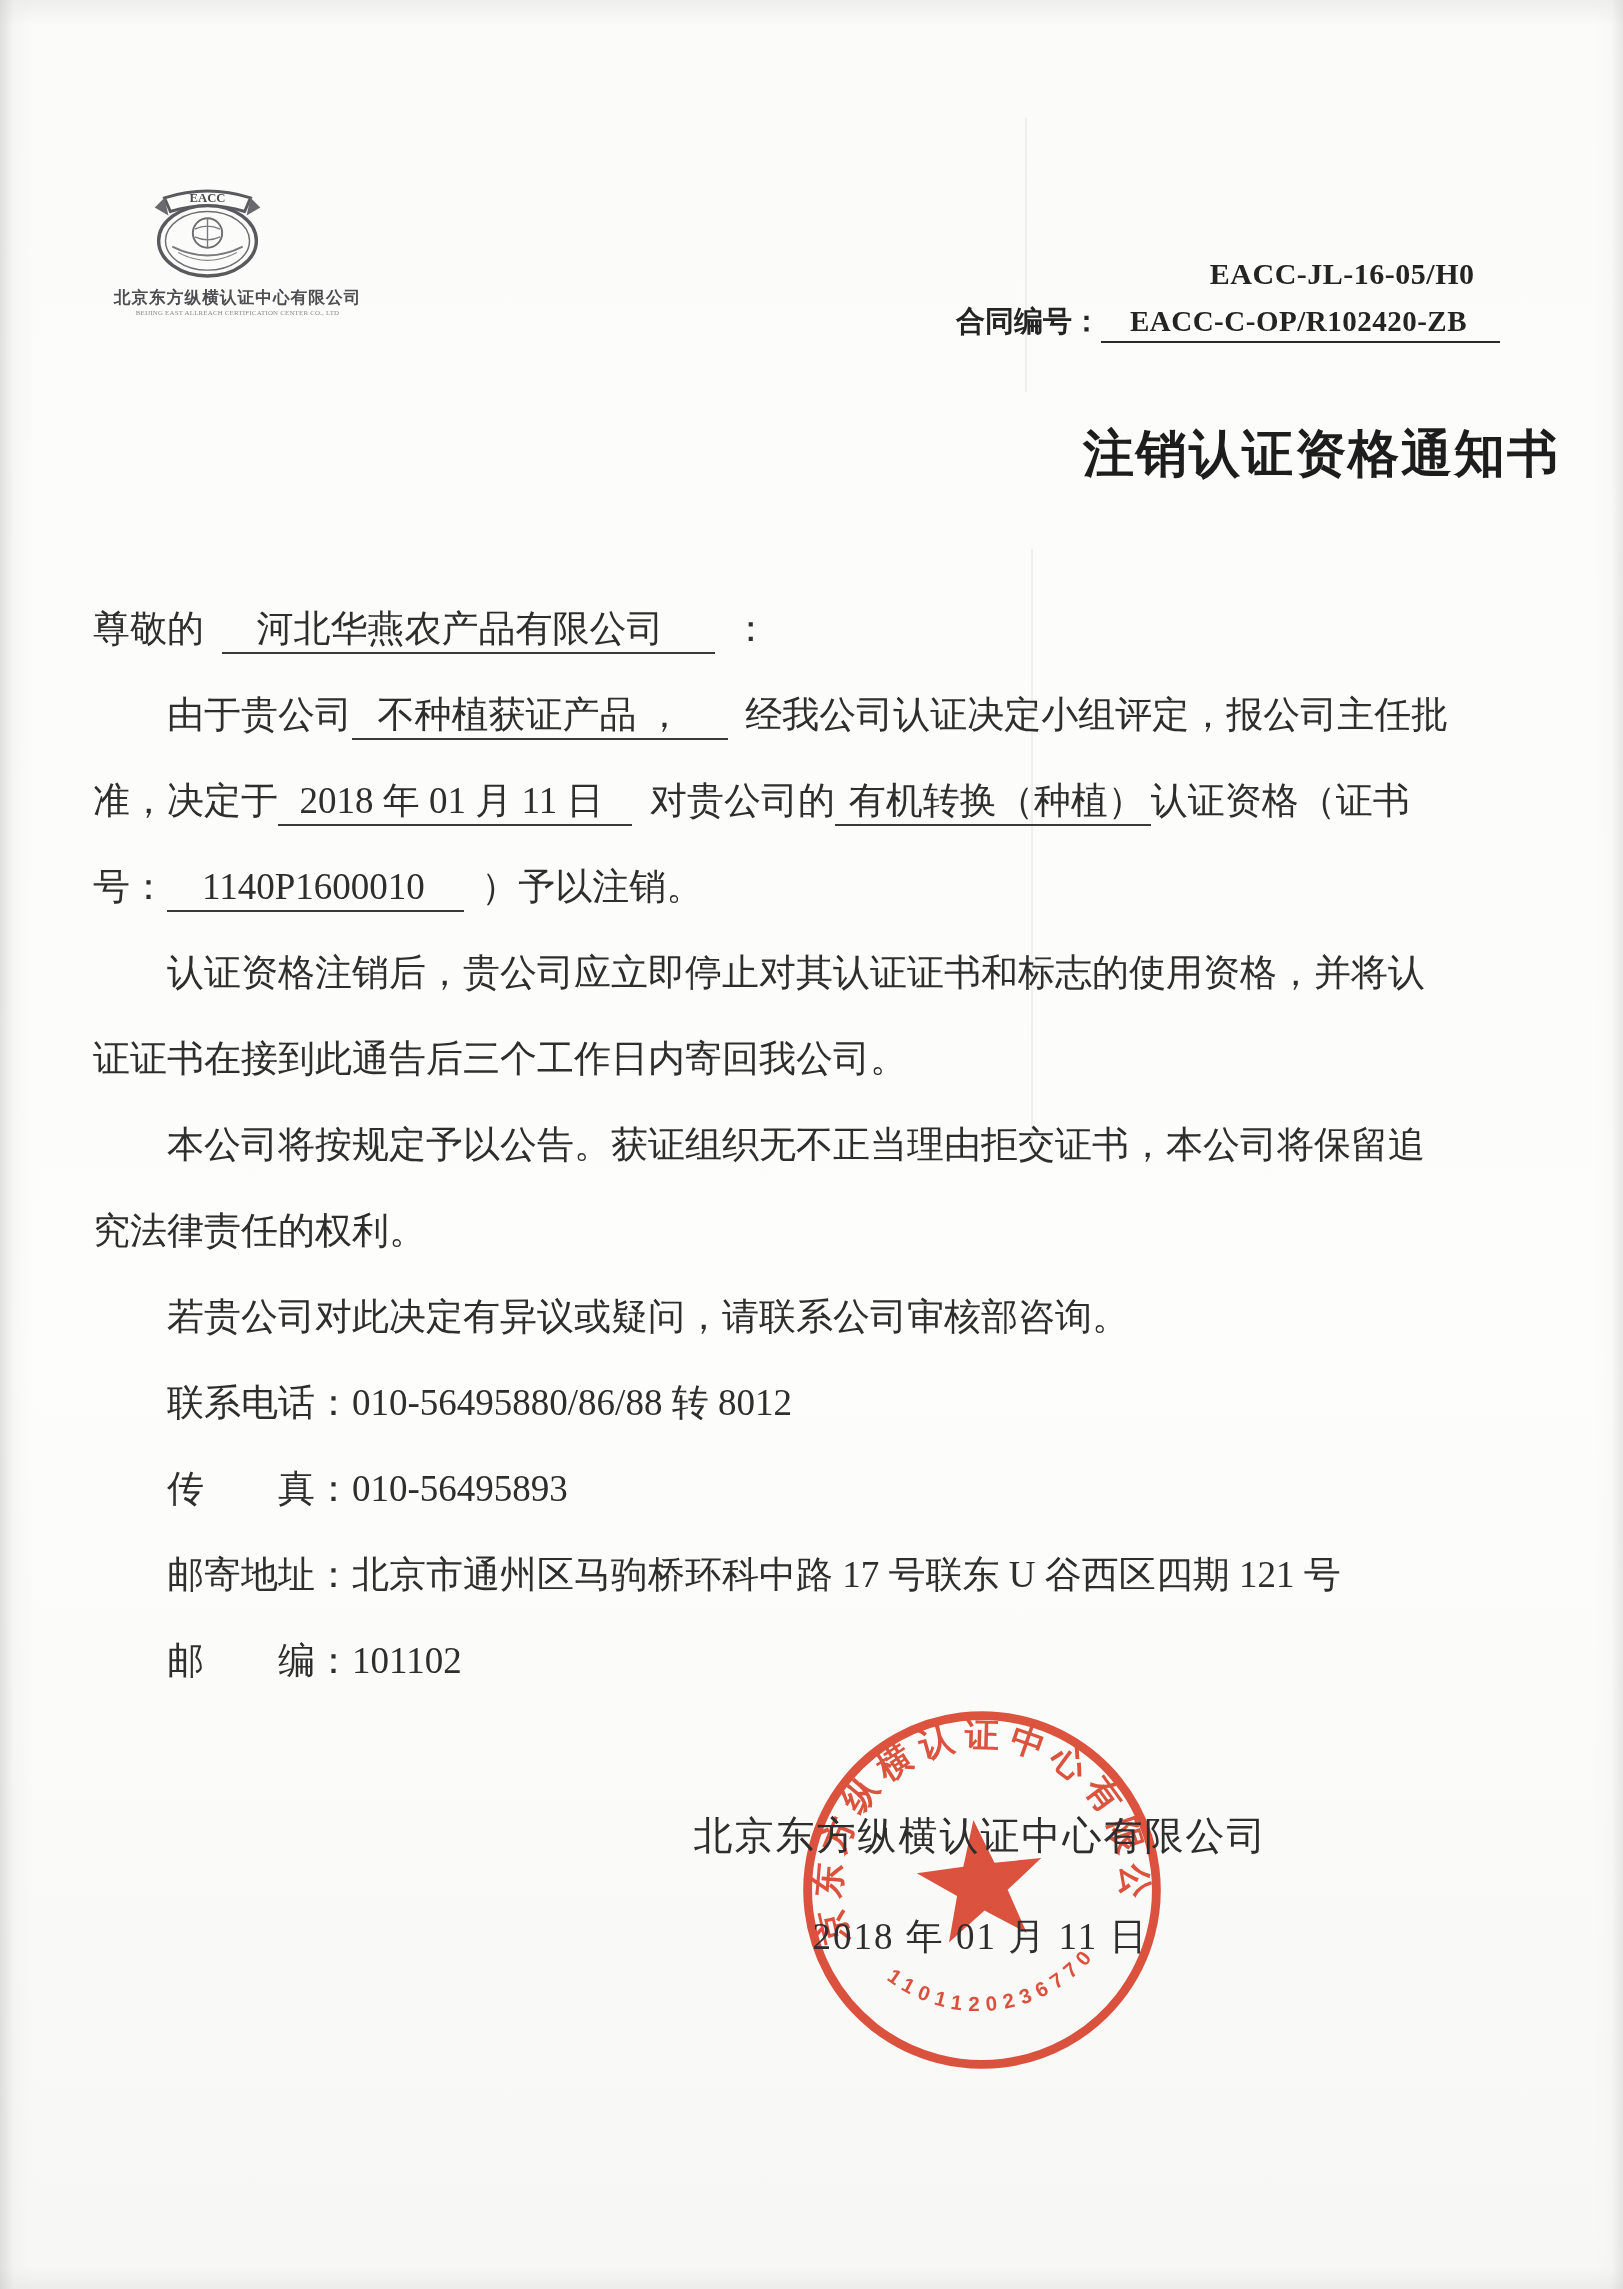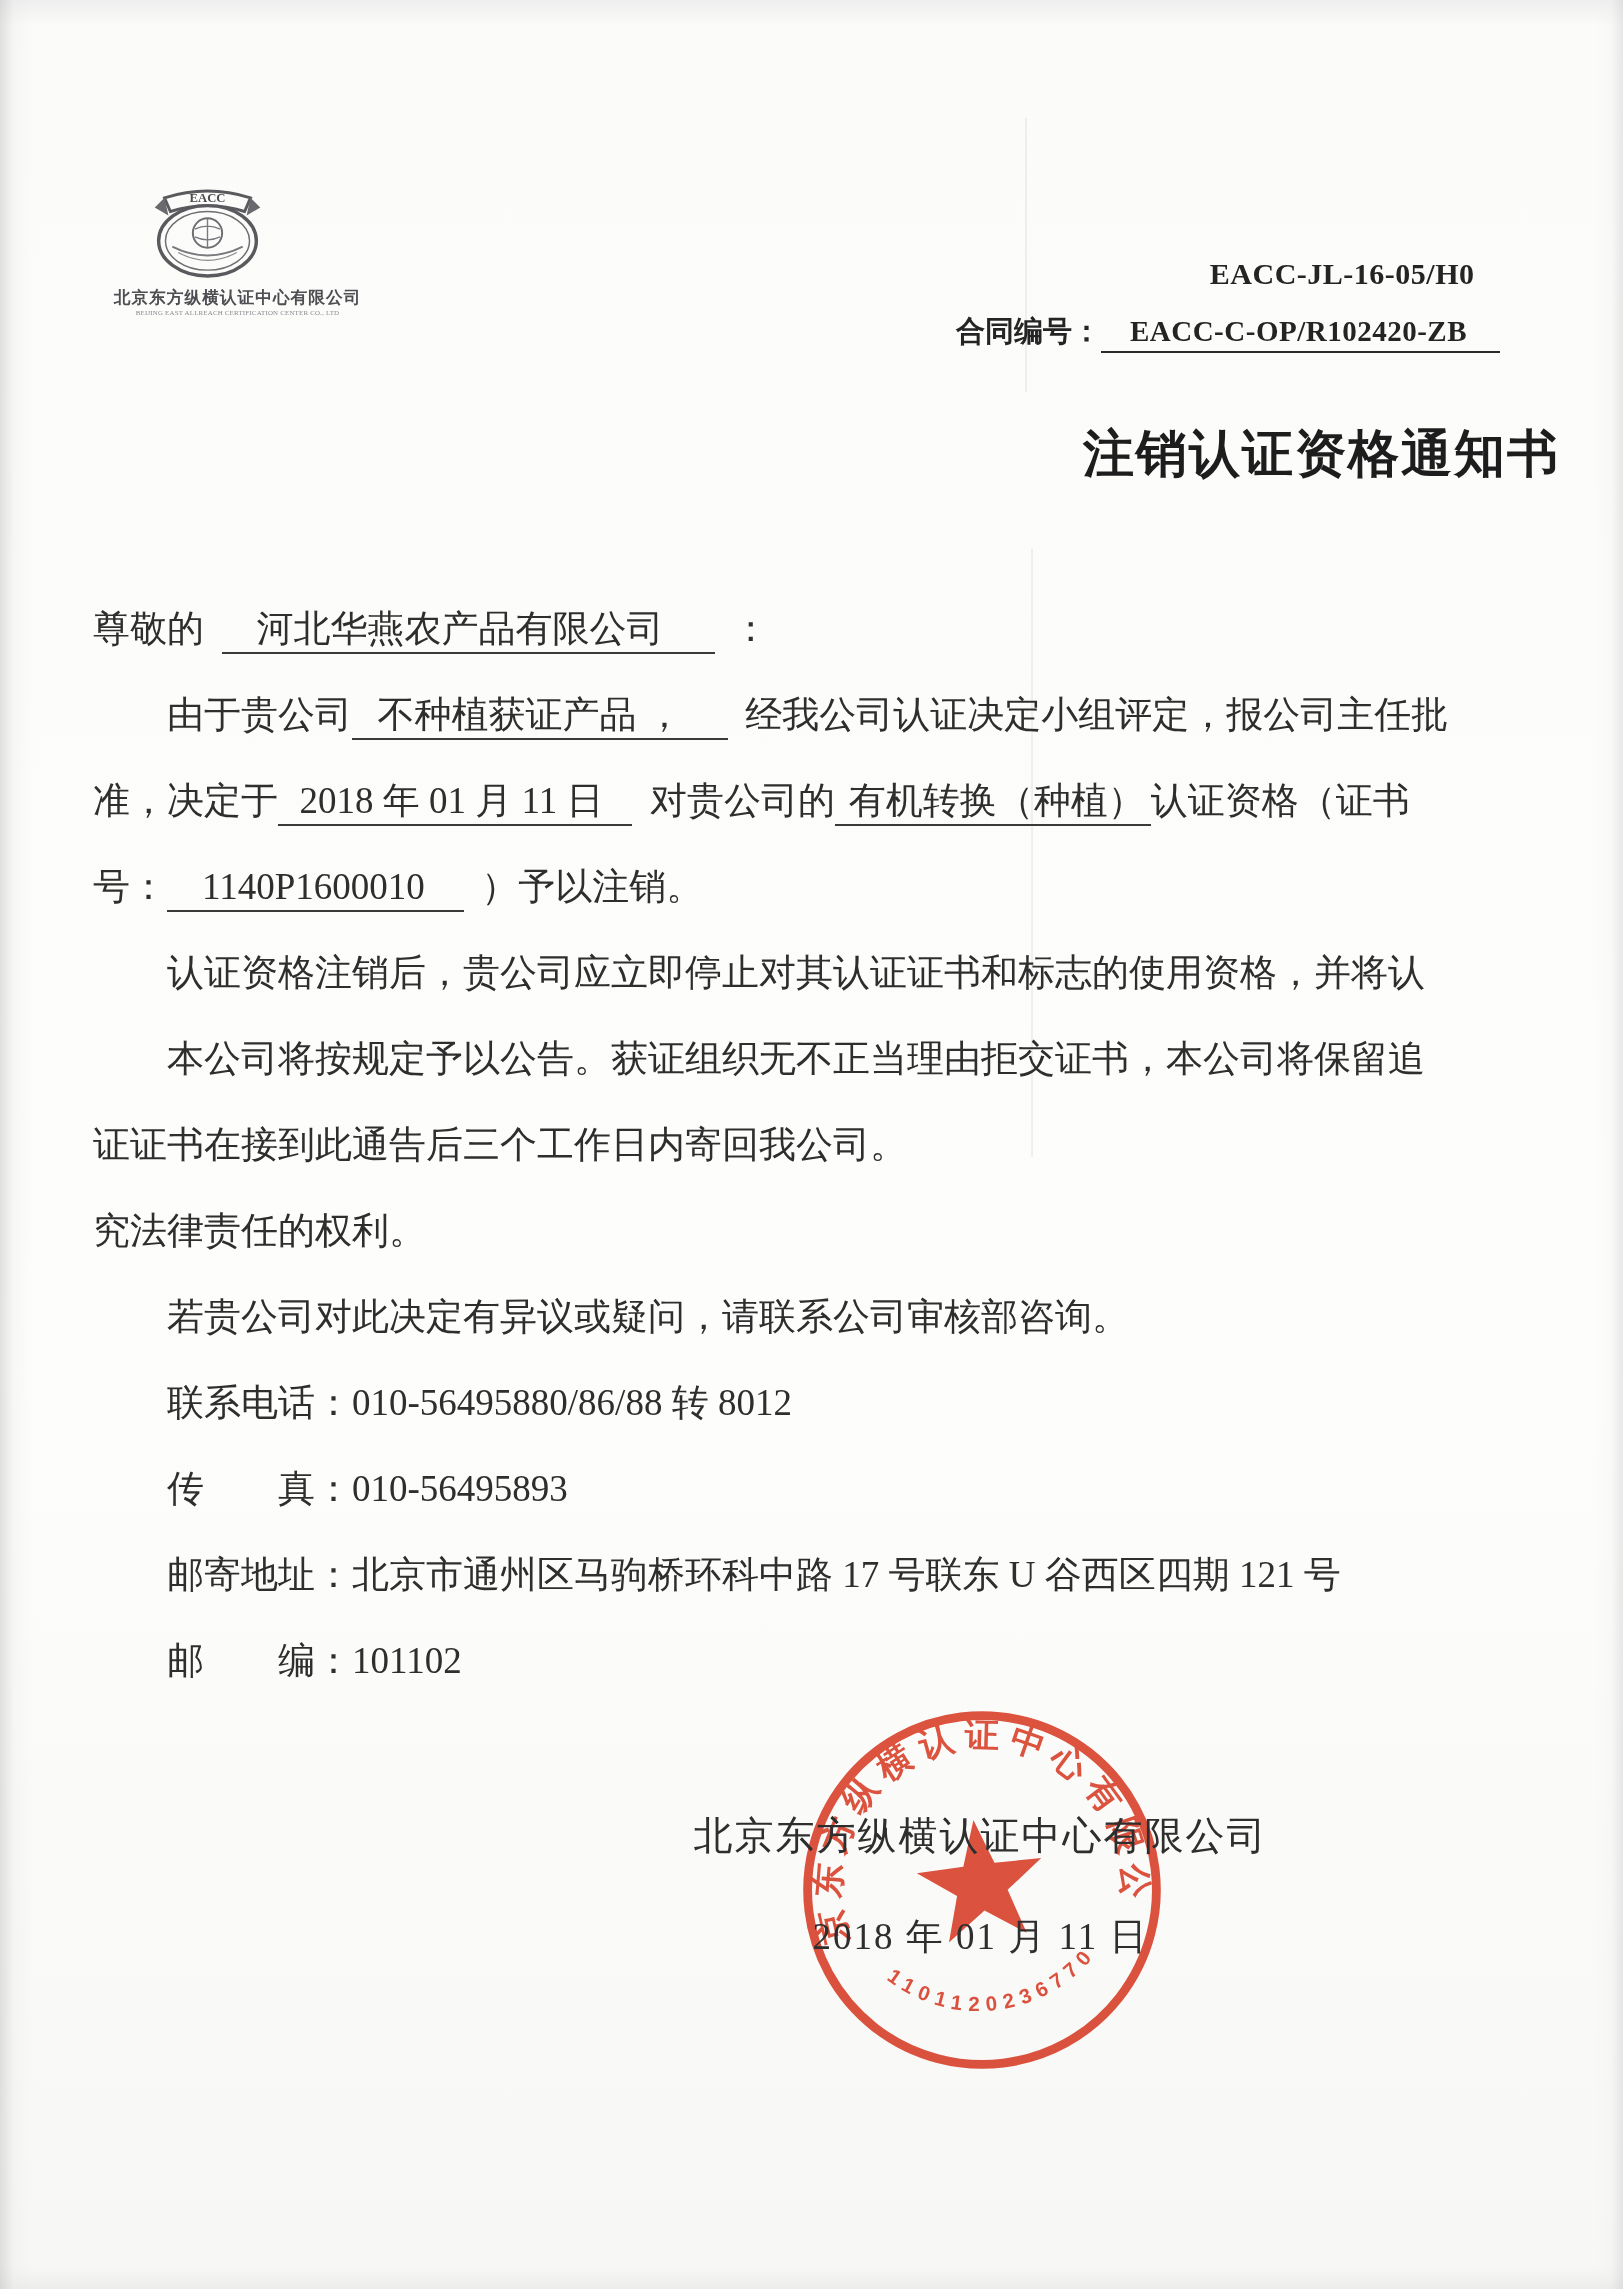--- a/index.html
+++ b/index.html
@@ -22,21 +22,21 @@
 
   
   .logo { position:absolute; left:110px; top:182px; width:255px; text-align:center; }
   .logo svg { display:block; margin-left:33px; }
   .logo-cn { font-size:16.7px; font-weight:bold; color:#4e4e52; letter-spacing:1px; margin-top:2px; white-space:nowrap; }
   .logo-en { font-size:6.9px; color:#8a8a90; letter-spacing:0.2px; white-space:nowrap; }
 
   
   .header-right { position:absolute; right:123px; top:257px; width:608px; text-align:right; }
   .doc-code { font-weight:bold; font-size:30px; color:#242424; padding-right:25.5px; letter-spacing:0.5px; }
-  .contract-line { margin-top:21px; font-size:29px; font-weight:bold; color:#242424; white-space:nowrap; }
+  .contract-line { margin-top:11px; font-size:29px; font-weight:bold; color:#242424; white-space:nowrap; }
   .contract-no { display:inline-block; border-bottom:2.9px solid #2a2a2a; padding:0 33px 2.9px 29px; letter-spacing:0.5px; }
 
   
   .title { position:absolute; left:0; right:63px; top:420px; text-align:right;
            font-size:51px; font-weight:bold; color:#1d1d1d; letter-spacing:2px; }
 
   
   .content { position:absolute; left:93px; right:47px; top:586px; font-size:37px; color:#2e2e2e; }
   .line { height:86px; line-height:86px; white-space:nowrap; }
   .indent { padding-left:74px; }
@@ -106,22 +106,22 @@
 
     <div class="line">
       <span>准，决定于</span><span class="u u-date">2018 年 01 月 11 日</span><span class="gap-s"></span><span>对贵公司的</span><span class="u u-scope">有机转换（种植）</span><span>认证资格（证书</span>
     </div>
 
     <div class="line">
       <span>号：</span><span class="u u-cert">1140P1600010</span><span class="gap-s"></span><span>）予以注销。</span>
     </div>
 
     <div class="line indent"><span>认证资格注销后，贵公司应立即停止对其认证证书和标志的使用资格，并将认</span></div>
+    <div class="line"><span>证证书在接到此通告后三个工作日内寄回我公司。</span></div>
     <div class="line indent"><span>本公司将按规定予以公告。获证组织无不正当理由拒交证书，本公司将保留追</span></div>
-    <div class="line"><span>证证书在接到此通告后三个工作日内寄回我公司。</span></div>
     <div class="line"><span>究法律责任的权利。</span></div>
     <div class="line indent"><span>若贵公司对此决定有异议或疑问，请联系公司审核部咨询。</span></div>
 
     <div class="line indent">
       <span>联系电话：</span><span>010-56495880/86/88 转 8012</span>
     </div>
     <div class="line indent">
       <span>传　　真：</span><span>010-56495893</span>
     </div>
     <div class="line indent">

